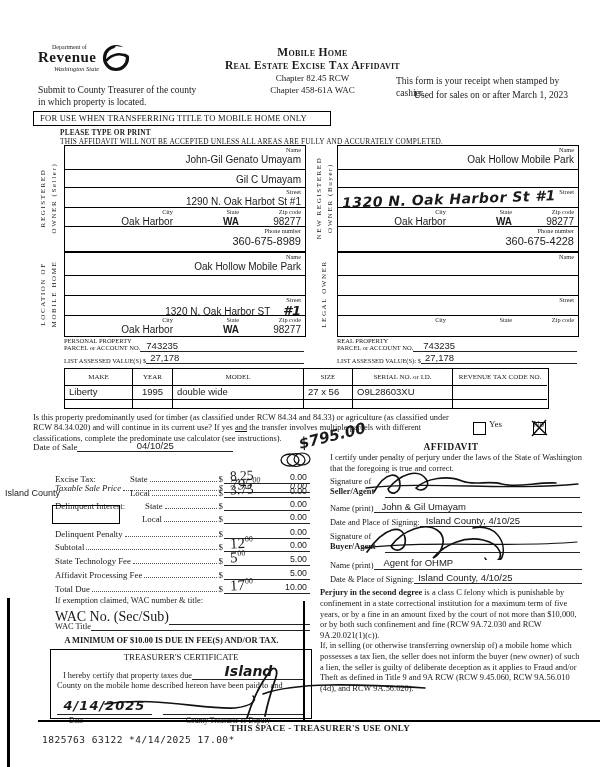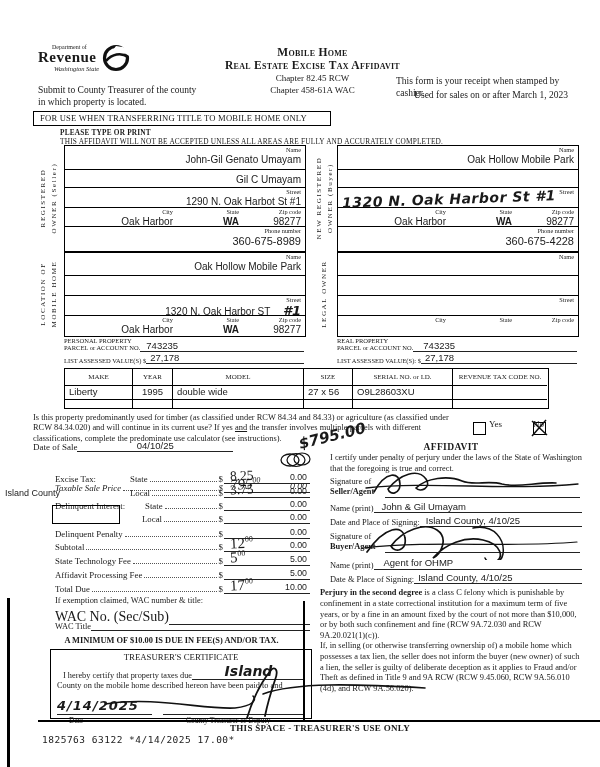--- a/index.html
+++ b/index.html
@@ -417,21 +417,21 @@
   <div class="abs" style="left:33px;top:636px;width:277px;text-align:center;font-size:8.4px;font-weight:600;">A MINIMUM OF $10.00 IS DUE IN FEE(S) AND/OR TAX.</div>
 
   
   <div class="tbox" style="left:50px;top:649px;width:260px;height:68px;">
     <div style="text-align:center;font-size:8.8px;margin-top:2px;">TREASURER'S CERTIFICATE</div>
     <div style="display:flex;align-items:flex-end;font-size:8.3px;margin:1px 6px 0 12px;">
       <span>I hereby certify that property taxes due</span>
       <span class="fill-line" style="flex:1;text-align:center;"><span class="hand" style="font-size:14px;font-style:italic;">Island</span></span>
     </div>
     <div style="font-size:8.3px;margin:1px 6px 0 6px;">County on the mobile home described hereon have been paid to and</div>
-    <div style="position:absolute;left:6px;bottom:3px;width:95px;border-bottom:1px solid #222;text-align:left;">
+    <div style="position:absolute;left:6px;bottom:3px;width:95px;border-bottom:1px solid #222;text-align:center;">
       <span class="hand" style="font-size:13px;letter-spacing:1px;">4/14/2025</span>
     </div>
     <div style="position:absolute;left:18px;bottom:-7px;font-size:7.5px;">Date</div>
     <div style="position:absolute;left:112px;right:8px;bottom:3px;border-bottom:1px solid #222;height:8px;"></div>
     <div style="position:absolute;left:135px;bottom:-7px;font-size:7.5px;">County Treasurer or Deputy</div>
   </div>
 
   
   <div class="abs b" style="left:320px;top:442px;width:262px;text-align:center;font-size:9.5px;letter-spacing:.4px;">AFFIDAVIT</div>
   <div class="abs para" style="left:330px;top:453px;width:252px;">I certify under penalty of perjury under the laws of the State of Washington that the foregoing is true and correct.</div>

